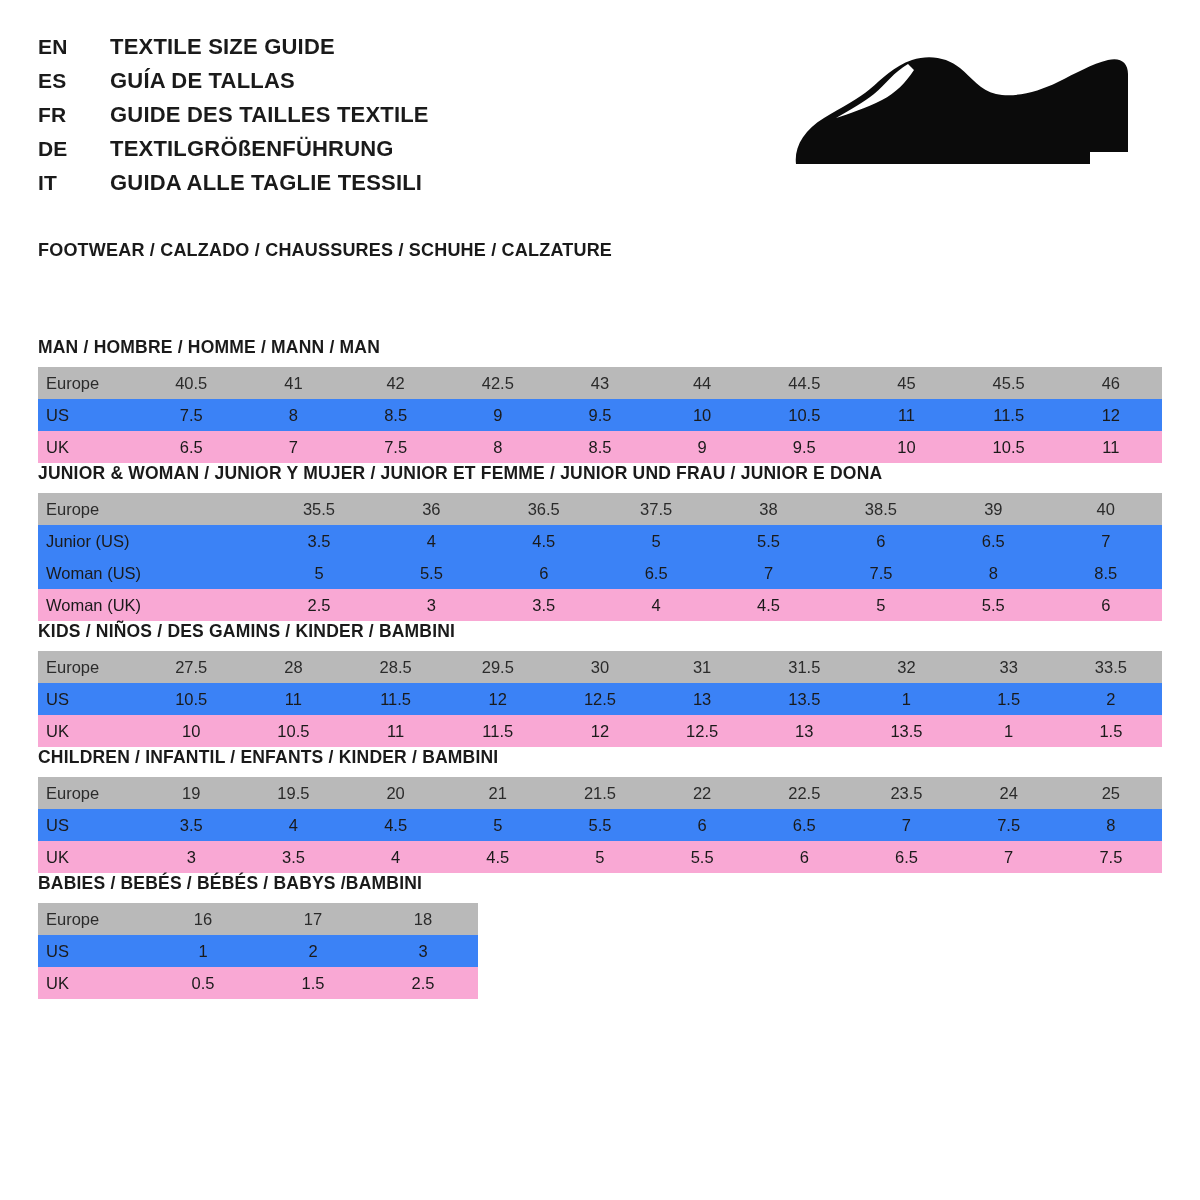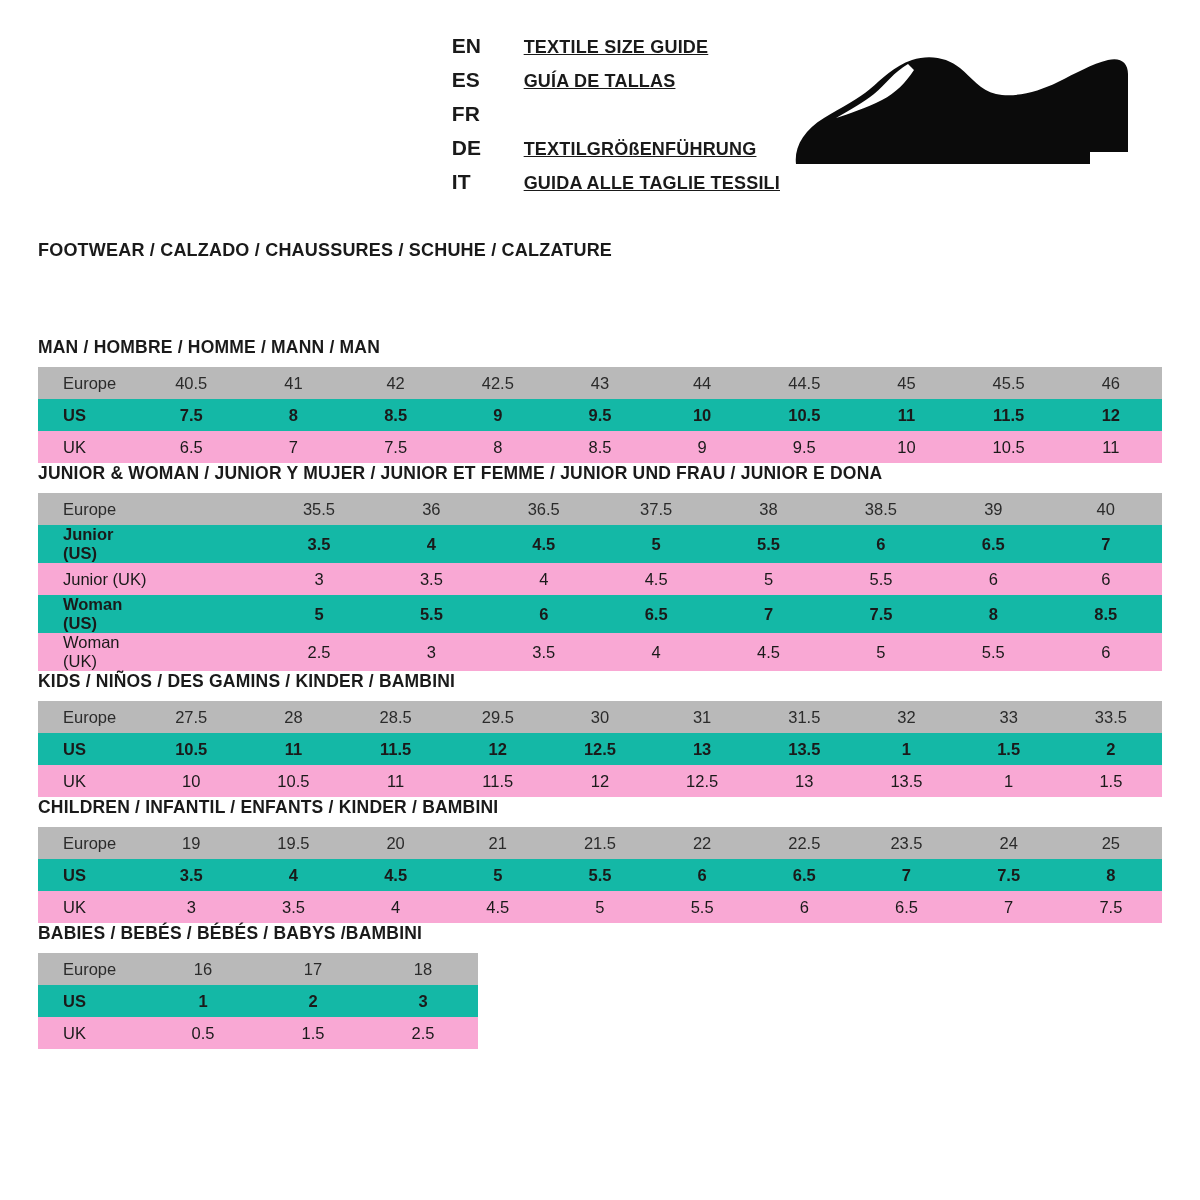--- a/index.html
+++ b/index.html
@@ -19,41 +19,40 @@
     width: 1200px;
     height: 1200px;
     box-sizing: border-box;
     padding: 34px 38px 0 38px;
   }
 
   
   .header {
     display: flex;
     align-items: flex-start;
-    justify-content: flex-end;
+    justify-content: space-between;
   }
   .lang-list {
     display: block;
   }
   .lang-row {
     display: flex;
     align-items: baseline;
     height: 34px;
   }
   .lang-code {
     width: 72px;
     font-size: 21px;
     font-weight: bold;
     letter-spacing: .2px;
   }
   .lang-title {
-    font-size: 18px;
+    font-size: 22px;
     font-weight: bold;
     letter-spacing: .2px;
-    text-decoration: underline;
   }
 
   .shoe-wrap {
     width: 360px;
     padding-top: 18px;
     padding-right: 22px;
     display: flex;
     justify-content: center;
   }
 
@@ -84,48 +83,49 @@
 
   table.size td {
     height: 32px;
     font-size: 16.5px;
     text-align: center;
     vertical-align: middle;
     padding: 0;
   }
   table.size td.rowhead {
     text-align: left;
-    padding-left: 25px;
+    padding-left: 8px;
     font-size: 16.5px;
   }
   tr.head td {
     background: #b9b9b9;
     color: #2b2b2b;
     font-weight: normal;
   }
   tr.odd td { background: #f9a8d4; }
-  tr.even td { background: #14b8a6; font-weight: bold; }
+  tr.even td { background: #3b82f6; }
 </style>
 </head>
 <body>
 
 <div class="page">
 
   <div class="header">
     <div class="lang-list">
       <div class="lang-row">
         <div class="lang-code">EN</div>
         <div class="lang-title">TEXTILE SIZE GUIDE</div>
       </div>
       <div class="lang-row">
         <div class="lang-code">ES</div>
         <div class="lang-title">GUÍA DE TALLAS</div>
       </div>
       <div class="lang-row">
         <div class="lang-code">FR</div>
+        <div class="lang-title">GUIDE DES TAILLES TEXTILE</div>
       </div>
       <div class="lang-row">
         <div class="lang-code">DE</div>
         <div class="lang-title">TEXTILGRÖßENFÜHRUNG</div>
       </div>
       <div class="lang-row">
         <div class="lang-code">IT</div>
         <div class="lang-title">GUIDA ALLE TAGLIE TESSILI</div>
       </div>
     </div>
@@ -208,32 +208,20 @@
         <td class="rowhead">Junior (US)</td>
         <td></td>
         <td>3.5</td>
         <td>4</td>
         <td>4.5</td>
         <td>5</td>
         <td>5.5</td>
         <td>6</td>
         <td>6.5</td>
         <td>7</td>
-      </tr>
-      <tr class="odd">
-        <td class="rowhead">Junior (UK)</td>
-        <td></td>
-        <td>3</td>
-        <td>3.5</td>
-        <td>4</td>
-        <td>4.5</td>
-        <td>5</td>
-        <td>5.5</td>
-        <td>6</td>
-        <td>6</td>
       </tr>
       <tr class="even">
         <td class="rowhead">Woman (US)</td>
         <td></td>
         <td>5</td>
         <td>5.5</td>
         <td>6</td>
         <td>6.5</td>
         <td>7</td>
         <td>7.5</td>

